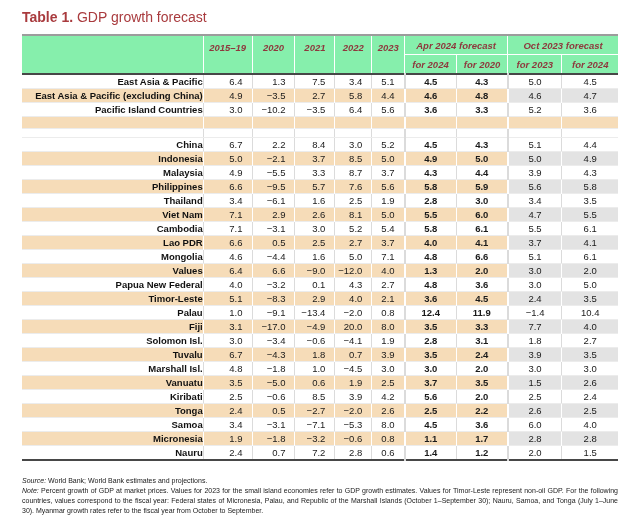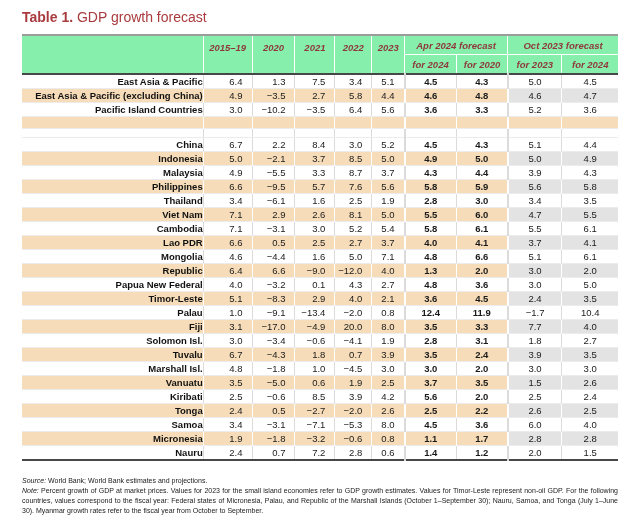--- a/index.html
+++ b/index.html
@@ -249,21 +249,21 @@
         <td class="num">−4.4</td>
         <td class="num">1.6</td>
         <td class="num">5.0</td>
         <td class="num gb">7.1</td>
         <td class="fc">4.8</td>
         <td class="fc gb2">6.6</td>
         <td class="oc">5.1</td>
         <td class="oc">6.1</td>
       </tr>
       <tr class="peach">
-        <td class="name">Republic</td>
+        <td class="name">Values</td>
         <td class="num">6.4</td>
         <td class="num">6.6</td>
         <td class="num">−9.0</td>
         <td class="num">−12.0</td>
         <td class="num gb">4.0</td>
         <td class="fc">1.3</td>
         <td class="fc gb2">2.0</td>
         <td class="oc">3.0</td>
         <td class="oc">2.0</td>
       </tr>
@@ -293,21 +293,21 @@
       </tr>
       <tr class="white">
         <td class="name">Palau</td>
         <td class="num">1.0</td>
         <td class="num">−9.1</td>
         <td class="num">−13.4</td>
         <td class="num">−2.0</td>
         <td class="num gb">0.8</td>
         <td class="fc">12.4</td>
         <td class="fc gb2">11.9</td>
-        <td class="oc">−1.7</td>
+        <td class="oc">−1.4</td>
         <td class="oc">10.4</td>
       </tr>
       <tr class="peach">
         <td class="name">Fiji</td>
         <td class="num">3.1</td>
         <td class="num">−17.0</td>
         <td class="num">−4.9</td>
         <td class="num">20.0</td>
         <td class="num gb">8.0</td>
         <td class="fc">3.5</td>

